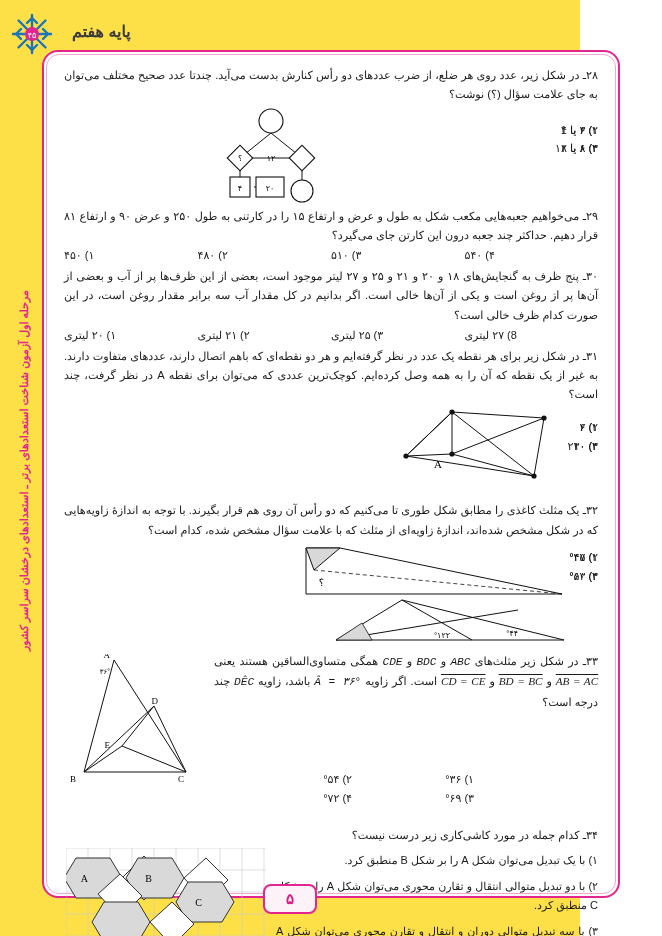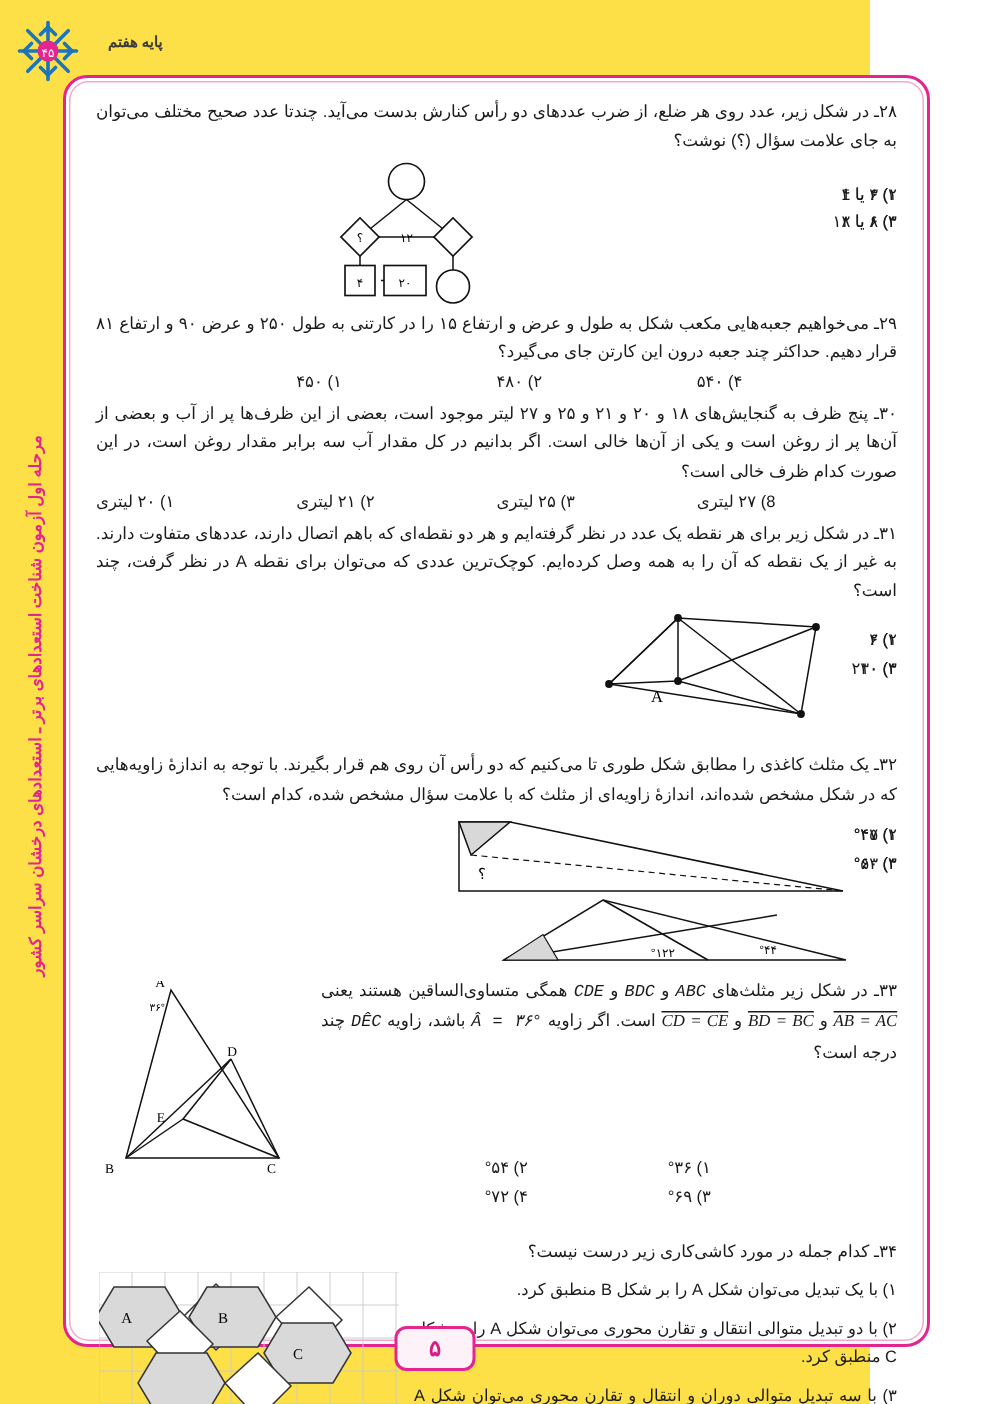--- a/index.html
+++ b/index.html
@@ -32,23 +32,22 @@
     border-radius: 13px;
     pointer-events:none;
   }
 
   
   .logo {
     position:absolute; left:10px; top:12px; width:44px; height:44px;
   }
   .hdr-title {
     position:absolute; left:72px; top:22px;
-    font-size:10px; font-weight:bold; color:#3b3b3b;
+    font-size:16px; font-weight:bold; color:#3b3b3b;
     letter-spacing:0;
-    font-family:Liberation Serif, serif;
   }
 
   
   .side-strip {
     position:absolute;
     left:18px; top:290px;
     width:22px; height:420px;
     color:#e3258f;
     font-size:11px;
     font-weight:bold;
@@ -185,20 +184,21 @@
           <div class="opt-line">۲) ۳ یا ۴</div>
           <div class="opt-line">۴) ۶ یا ۸</div>
         </div>
       </div>
     </div>
 
     <div class="q">
       <span class="q-text">۲۹ـ می‌خواهیم جعبه‌هایی مکعب شکل به طول و عرض و ارتفاع ۱۵ را در کارتنی به طول ۲۵۰ و عرض ۹۰ و ارتفاع ۸۱ قرار دهیم. حداکثر چند جعبه درون این کارتن جای می‌گیرد؟</span>
       <div class="opts">
         <span class="opt">۴) ۵۴۰</span>
+        <span class="opt">۳) ۵۱۰</span>
         <span class="opt">۲) ۴۸۰</span>
         <span class="opt">۱) ۴۵۰</span>
       </div>
     </div>
 
     <div class="q">
       <span class="q-text">۳۰ـ پنج ظرف به گنجایش‌های ۱۸ و ۲۰ و ۲۱ و ۲۵ و ۲۷ لیتر موجود است، بعضی از این ظرف‌ها پر از آب و بعضی از آن‌ها پر از روغن است و یکی از آن‌ها خالی است. اگر بدانیم در کل مقدار آب سه برابر مقدار روغن است، در این صورت کدام ظرف خالی است؟</span>
       <div class="opts">
         <span class="opt">8) ۲۷ لیتری</span>
         <span class="opt">۳) ۲۵ لیتری</span>

